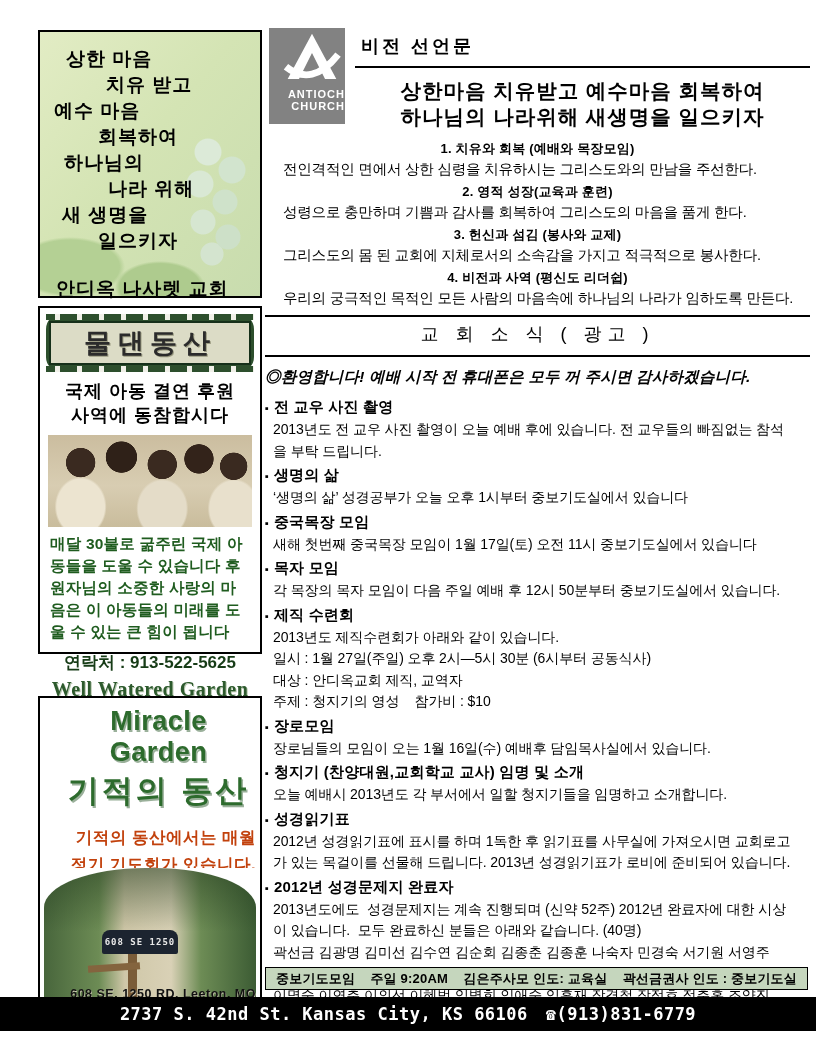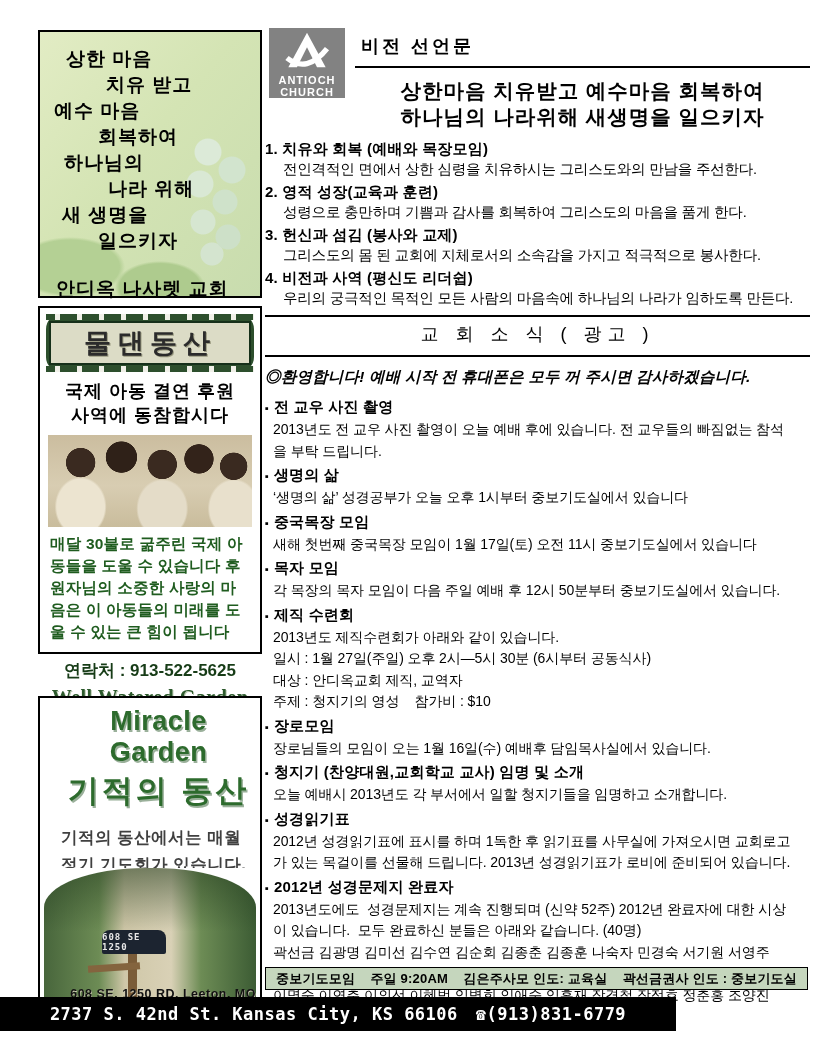--- a/index.html
+++ b/index.html
@@ -50,79 +50,79 @@
       radial-gradient(circle 15px at 16% 30%, #3a2a20 96%, transparent 100%),
       radial-gradient(circle 16px at 36% 24%, #2f2118 96%, transparent 100%),
       radial-gradient(circle 15px at 56% 32%, #3a2a20 96%, transparent 100%),
       radial-gradient(circle 15px at 74% 26%, #33231a 96%, transparent 100%),
       radial-gradient(circle 14px at 91% 34%, #3a2a20 96%, transparent 100%),
       radial-gradient(ellipse 26px 30px at 16% 78%, #ece4d0 92%, transparent 100%),
       radial-gradient(ellipse 26px 30px at 56% 80%, #e4dcc8 92%, transparent 100%),
       radial-gradient(ellipse 26px 30px at 91% 80%, #e8e0cc 92%, transparent 100%),
       linear-gradient(180deg, #cbbd9f 0%, #d8cdb2 55%, #c9bc9c 100%); }
   .ministry-body { color:#1f5c1f; font-size:15.5px; font-weight:bold; line-height:22px; padding:0 4px; letter-spacing:0.2px; }
-  .ministry-contact { color:#173c17; font-size:17px; font-weight:bold; text-align:center; margin-top:16px; }
+  .ministry-contact { color:#173c17; font-size:17px; font-weight:bold; text-align:center; margin-top:8px; }
   .ministry-name { font-family:"Liberation Serif",serif; color:#2d5a2d; font-size:20px; font-weight:bold;
     text-align:center; margin-top:4px; letter-spacing:0.5px; text-shadow:1px 1px 0 #b8c8b0; }
 
   
   .miracle-ad { left:38px; top:696px; width:224px; height:328px; padding:8px 4px 0 21px; }
   .miracle-title-en { color:#2d6b2d; font-size:27px; font-weight:bold; text-align:center; letter-spacing:0.5px; text-shadow:1.5px 1.5px 0 #9ab09a; }
   .miracle-title-ko { color:#2d6b2d; font-size:31px; font-weight:bold; text-align:center; letter-spacing:3px; text-shadow:1.5px 1.5px 0 #9ab09a; margin-top:2px; }
   .miracle-body { margin-top:12px; }
-  .miracle-body .mb-line { color:#404040; font-size:16.5px; font-weight:bold; text-align:left; line-height:27px; letter-spacing:0.5px; }
+  .miracle-body .mb-line { color:#c2410c; font-size:16.5px; font-weight:bold; text-align:right; line-height:27px; letter-spacing:0.5px; }
   .road-photo { position:absolute; left:4px; right:4px; bottom:2px; height:152px; background:#fff; }
   .road-scene { position:absolute; inset:0; border-radius:48% 48% 0 0 / 26% 26% 0 0; overflow:hidden;
     background:
       linear-gradient(180deg, rgba(35,60,30,0.55) 0%, rgba(35,60,30,0.0) 42%),
       linear-gradient(90deg, #48663c 0%, #6d8c55 26%, #cfc7a8 38%, #d9d1b6 60%, #6d8c55 74%, #3c5c34 100%); }
-  .mailbox { position:absolute; left:58px; top:62px; width:64px; height:24px; background:#1c2430;
+  .mailbox { position:absolute; left:58px; top:62px; width:76px; height:24px; background:#1c2430;
     border-radius:8px 8px 2px 2px; display:flex; align-items:center; justify-content:center; }
   .mailbox-label { color:#e8e8e8; font-family:"DejaVu Sans Mono",monospace; font-size:9px; font-weight:bold; letter-spacing:1px; }
   .mailbox-post { position:absolute; left:84px; top:86px; width:9px; height:60px; background:#7a5c38; }
   .mailbox-arm { position:absolute; left:44px; top:96px; width:52px; height:7px; background:#84643e; transform:rotate(-4deg); }
   .road-caption { position:absolute; left:0; right:0; bottom:5px; text-align:right; color:#111;
     font-size:12.5px; font-weight:bold; letter-spacing:0.5px; text-shadow:0.5px 0.5px 0 #cfcab5; }
 
   
   .right-col { position:absolute; left:265px; top:28px; width:545px; }
 
   .vision-header-row { position:relative; min-height:92px; }
-  .logo { position:absolute; left:4px; top:0; width:76px; height:70px; background:#828282;
-    display:flex; flex-direction:column; align-items:center; justify-content:flex-start; padding-top:2px; }
+  .logo { position:absolute; left:4px; top:0; width:76px; height:96px; background:#828282;
+    display:flex; flex-direction:column; align-items:flex-end; justify-content:flex-start; padding-top:2px; }
   .logo svg { width:66px; height:58px; display:block; }
   .logo-name { color:#fff; font-size:11px; font-weight:bold; letter-spacing:1px; line-height:12px; text-align:center; }
   .vision-title-area { margin-left:90px; }
   .vision-title { font-size:18px; font-weight:bold; letter-spacing:3px; padding:6px 0 6px 6px; }
   .vision-underline { height:2px; background:#000; margin-top:2px; }
   .vision-statement { text-align:center; font-size:20.5px; font-weight:bold; line-height:26px; margin-top:10px; letter-spacing:1px; }
 
   .vision-list { margin-top:8px; }
   .v-item { margin-bottom:1px; }
-  .v-title { font-size:15px; font-weight:bold; line-height:21px; letter-spacing:0.2px; }
+  .v-title { font-size:13px; font-weight:bold; line-height:21px; letter-spacing:0.2px;text-align:center; }
   .v-desc { font-size:14.5px; line-height:21px; padding-left:18px; letter-spacing:-0.2px; }
 
   .news-divider { height:2px; background:#000; margin-top:6px; }
   .news-header { text-align:center; font-size:18px; font-weight:normal; letter-spacing:6px; padding:5px 0 3px 0; }
   .welcome { font-size:15.5px; font-weight:bold; font-style:italic; margin-top:10px; letter-spacing:0.2px; white-space:pre-wrap; }
 
   .sections { margin-top:8px; }
   .n-section { margin-bottom:2px; }
   .n-title-row { display:flex; align-items:baseline; gap:5px; }
   .n-bullet { font-size:11px; line-height:22px; }
   .n-title { font-size:15px; font-weight:bold; line-height:22px; letter-spacing:0.2px; }
   .n-line { font-size:14px; line-height:21.5px; padding-left:8px; letter-spacing:-0.1px; white-space:pre-wrap; }
 
   
   .prayer-bar { position:absolute; left:265px; top:967px; width:543px; height:23px; background:#c5d6bd;
     border:1px solid #000; display:flex; align-items:center; justify-content:space-between; padding:0 10px; }
   .prayer-bar span { font-size:13px; font-weight:bold; letter-spacing:0.2px; white-space:nowrap; }
 
   
-  .footer-bar { position:absolute; left:0; top:997px; width:676px; height:34px; background:#000;
+  .footer-bar { position:absolute; left:0; top:997px; width:816px; height:34px; background:#000;
     display:flex; align-items:center; justify-content:center; gap:18px; }
   .footer-bar span { color:#fff; font-family:"DejaVu Sans Mono",monospace; font-size:17px; font-weight:bold; letter-spacing:0.5px; }
 </style>
 </head>
 <body>
 
 <div class="page">
 
   <div class="box vision-poster">
     <div class="vp-line">상한 마음</div>

